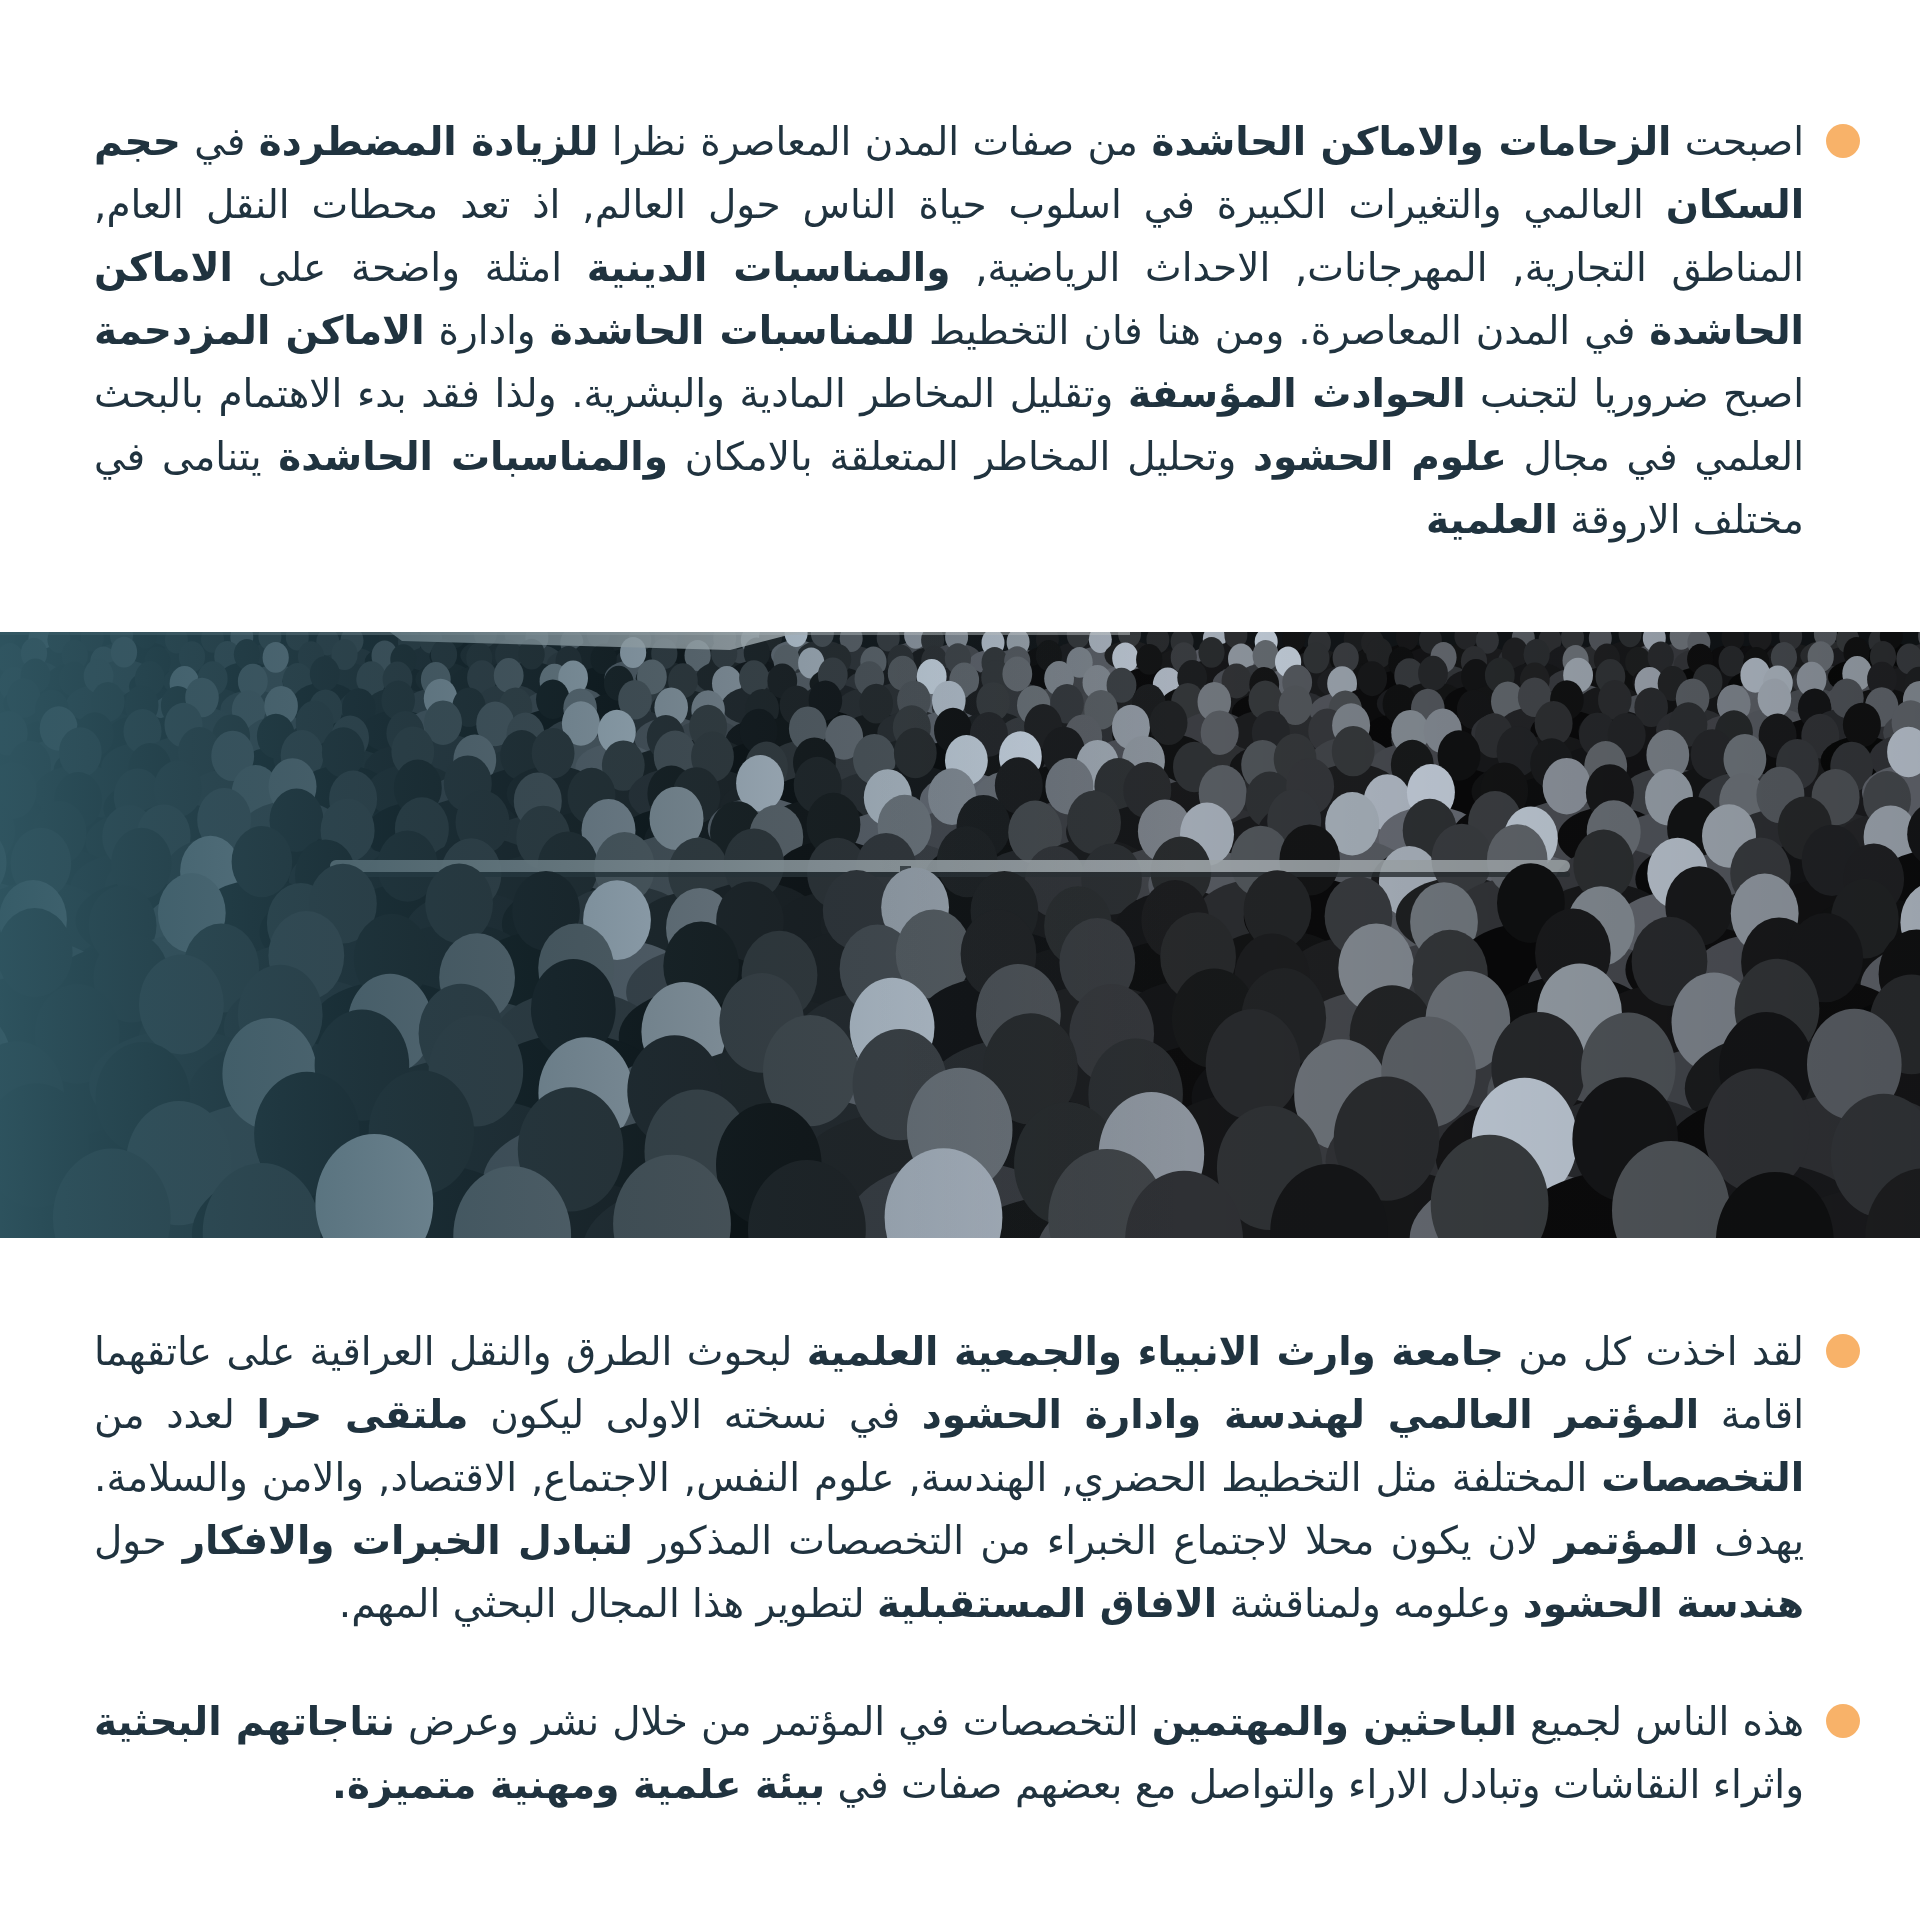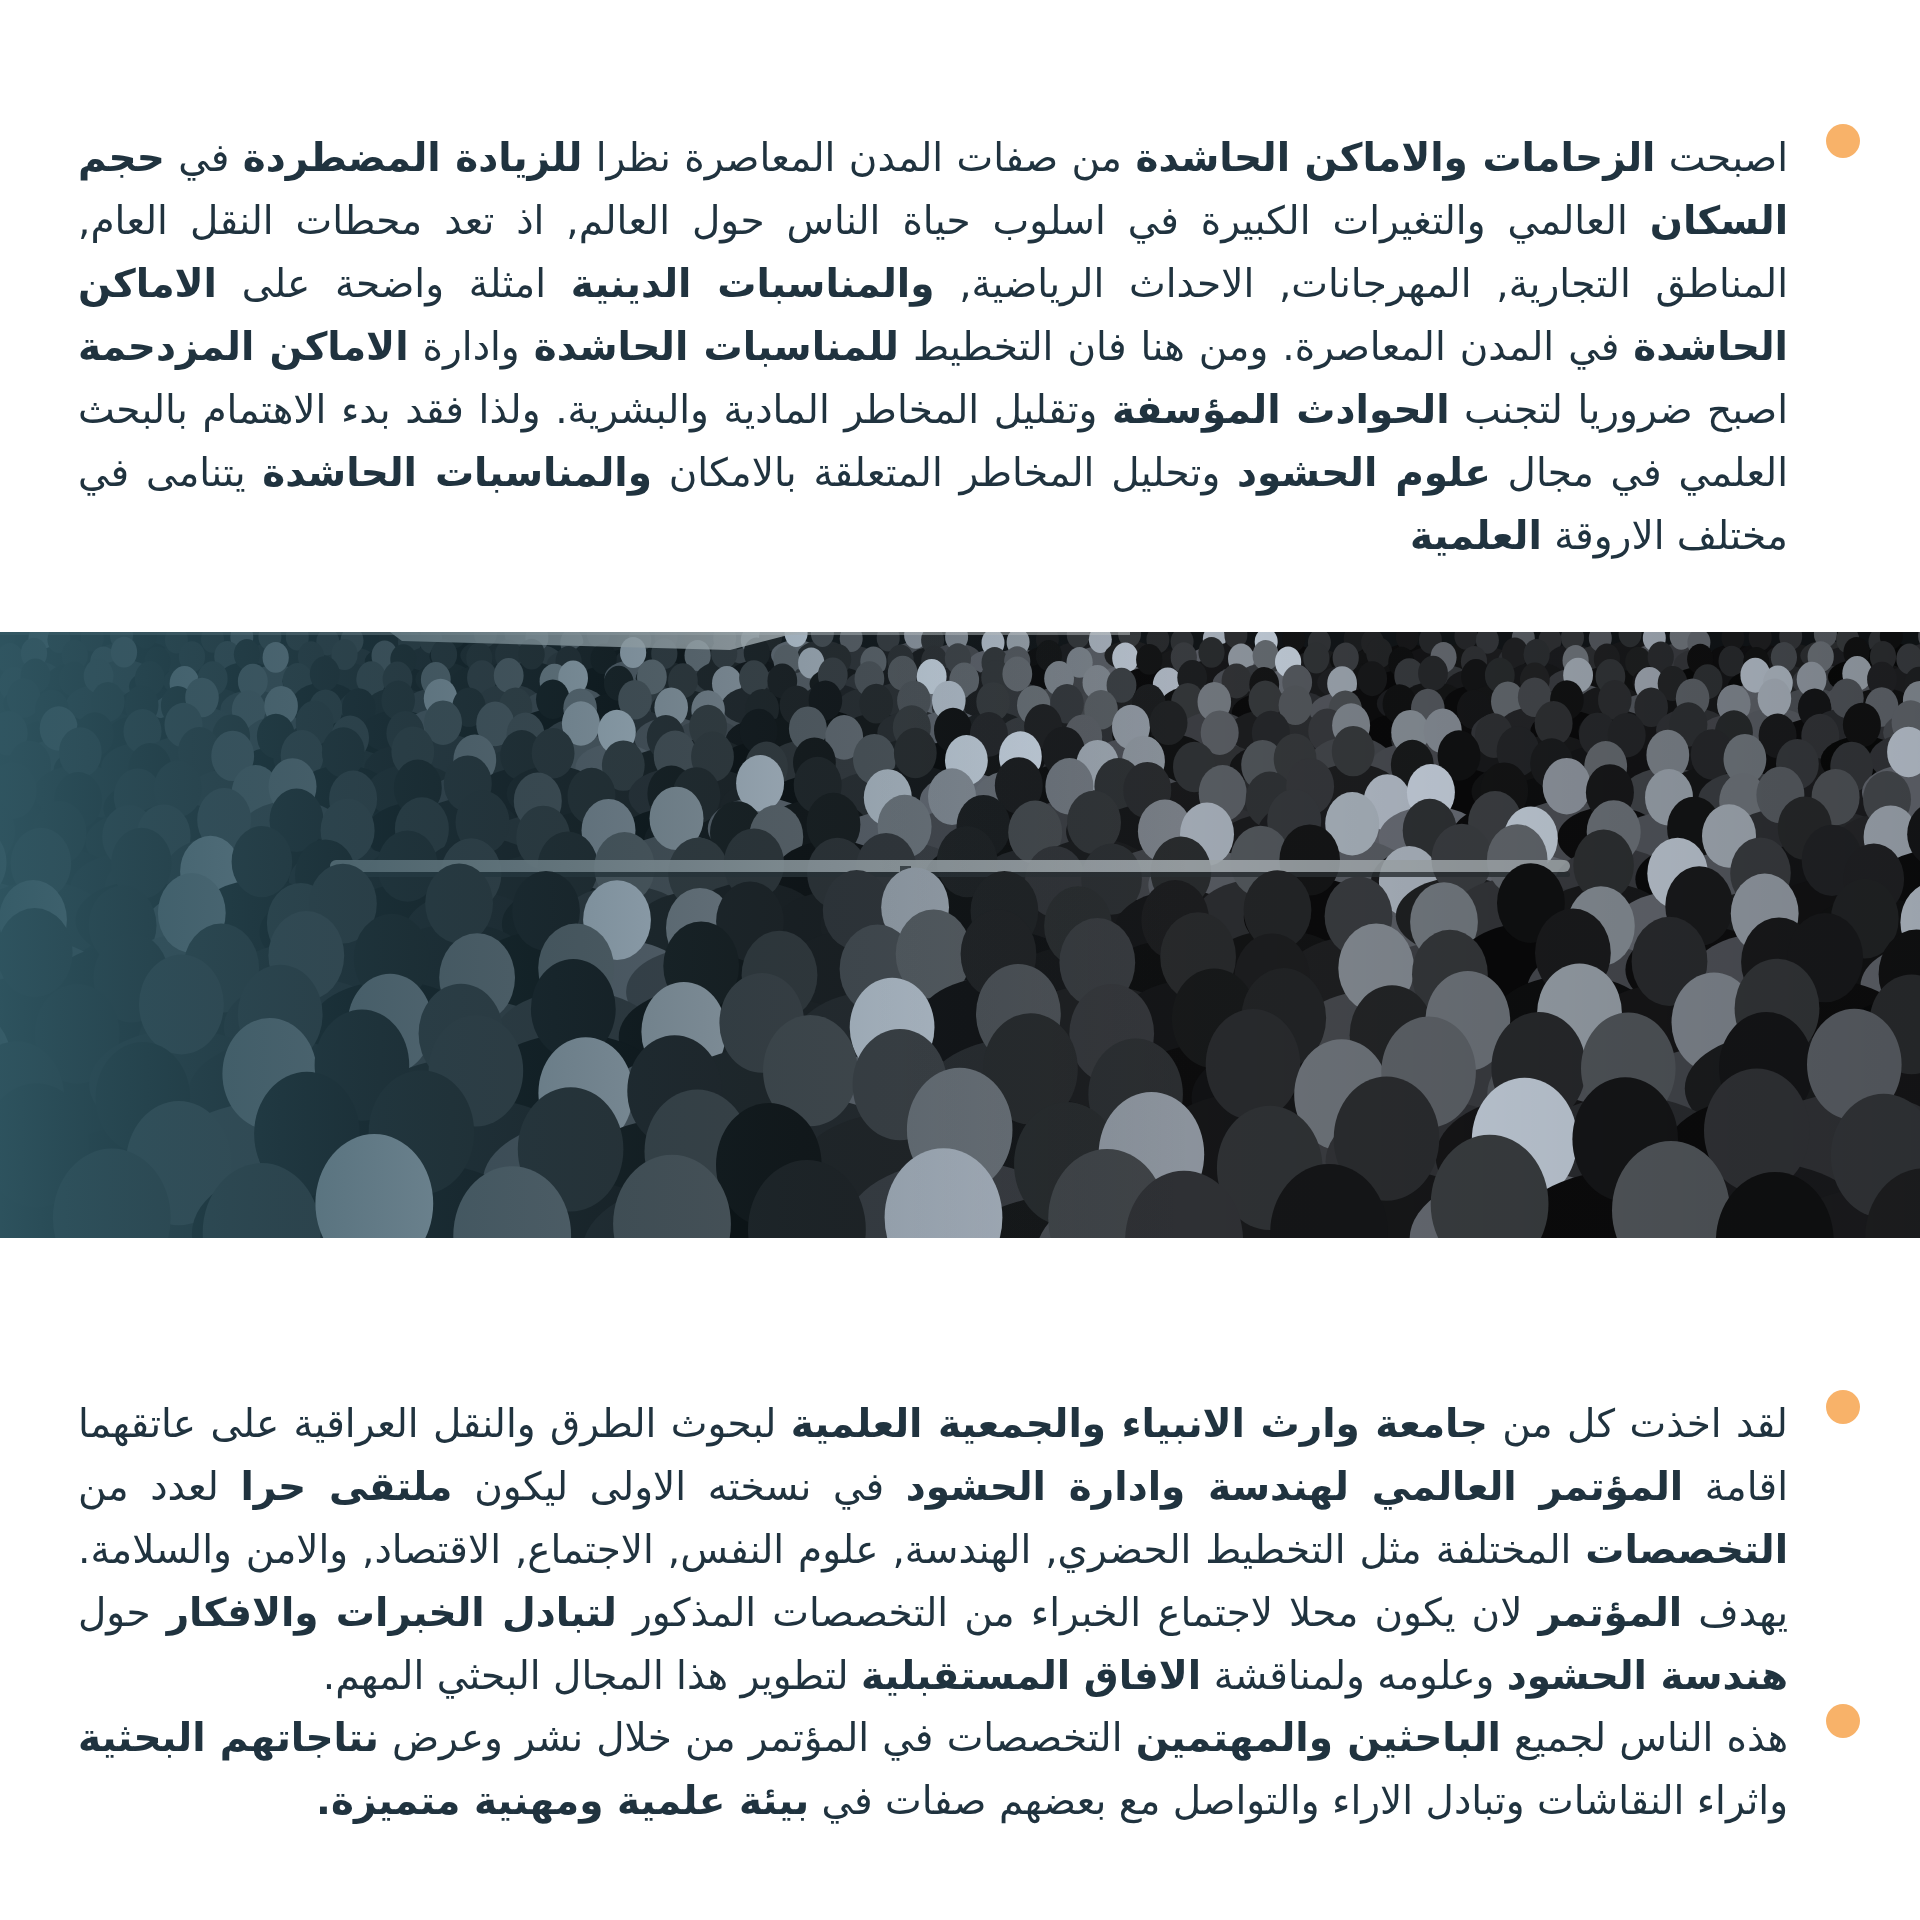--- a/index.html
+++ b/index.html
@@ -14,21 +14,21 @@
     font-family:"DejaVu Sans","Liberation Sans",sans-serif;
   }
   .para-row{
     position:absolute;right:60px;display:flex;direction:rtl;gap:22px;
   }
   .bullet{
     width:34px;height:34px;border-radius:50%;background:var(--bullet);
     flex:none;margin-top:14px;
   }
   .para-text{
-    width:1710px;margin:16px;color:var(--text);
+    width:1710px;margin:0;color:var(--text);
     font-size:39px;line-height:63px;
     text-align:justify;direction:rtl;
   }
   .para-text .seg{font-weight:400}
   .para-text .seg.bold{font-weight:700}
   .photo{
     position:absolute;left:0;top:632px;width:1920px;height:606px;display:block;
     background:var(--photo-dark);
   }
 </style>
@@ -1154,21 +1154,21 @@
       <ellipse cx="1774.8" cy="609.3" rx="58.9" ry="69.3" fill="rgb(17,18,19)"></ellipse>
       <ellipse cx="1924.0" cy="716.5" rx="128.2" ry="76.2" fill="rgb(17,18,19)"></ellipse>
       <ellipse cx="1924.0" cy="605.6" rx="58.9" ry="69.3" fill="rgb(33,34,36)"></ellipse>
     </g>
     <polygon points="390,0 800,0 730,18 402,9" fill="#cfd5d8" opacity="0.8"></polygon>
     <rect x="0" y="0" width="1130" height="3" fill="#cfd4d6" opacity="0.5"></rect>
     <rect x="0" y="0" width="1920" height="606" fill="url(#tealGrad)"></rect>
     <rect x="0" y="0" width="1920" height="606" fill="url(#darkGrad)" opacity="0.4"></rect>
   </svg>
 
-<section class="para-row" style="top:1376px">
+<section class="para-row" style="top:1320px">
   <span class="bullet"></span>
   <p class="para-text" lang="ar"><span class="seg">لقد اخذت كل من </span><span class="seg bold">جامعة وارث الانبياء والجمعية العلمية</span><span class="seg"> لبحوث الطرق والنقل العراقية على عاتقهما اقامة </span><span class="seg bold">المؤتمر العالمي لهندسة وادارة الحشود</span><span class="seg"> في نسخته الاولى ليكون </span><span class="seg bold">ملتقى حرا</span><span class="seg"> لعدد من </span><span class="seg bold">التخصصات</span><span class="seg"> المختلفة مثل التخطيط الحضري, الهندسة, علوم النفس, الاجتماع, الاقتصاد, والامن والسلامة. يهدف </span><span class="seg bold">المؤتمر</span><span class="seg"> لان يكون محلا لاجتماع الخبراء من التخصصات المذكور </span><span class="seg bold">لتبادل الخبرات والافكار</span><span class="seg"> حول </span><span class="seg bold">هندسة الحشود</span><span class="seg"> وعلومه ولمناقشة </span><span class="seg bold">الافاق المستقبلية</span><span class="seg"> لتطوير هذا المجال البحثي المهم.</span></p>
 </section>
 
 <section class="para-row" style="top:1690px">
   <span class="bullet"></span>
   <p class="para-text" lang="ar"><span class="seg">هذه الناس لجميع </span><span class="seg bold">الباحثين والمهتمين</span><span class="seg"> التخصصات في المؤتمر من خلال نشر وعرض </span><span class="seg bold">نتاجاتهم البحثية</span><span class="seg"> واثراء النقاشات وتبادل الاراء والتواصل مع بعضهم صفات في </span><span class="seg bold">بيئة علمية ومهنية متميزة.</span></p>
 </section>
 
 </body></html>

